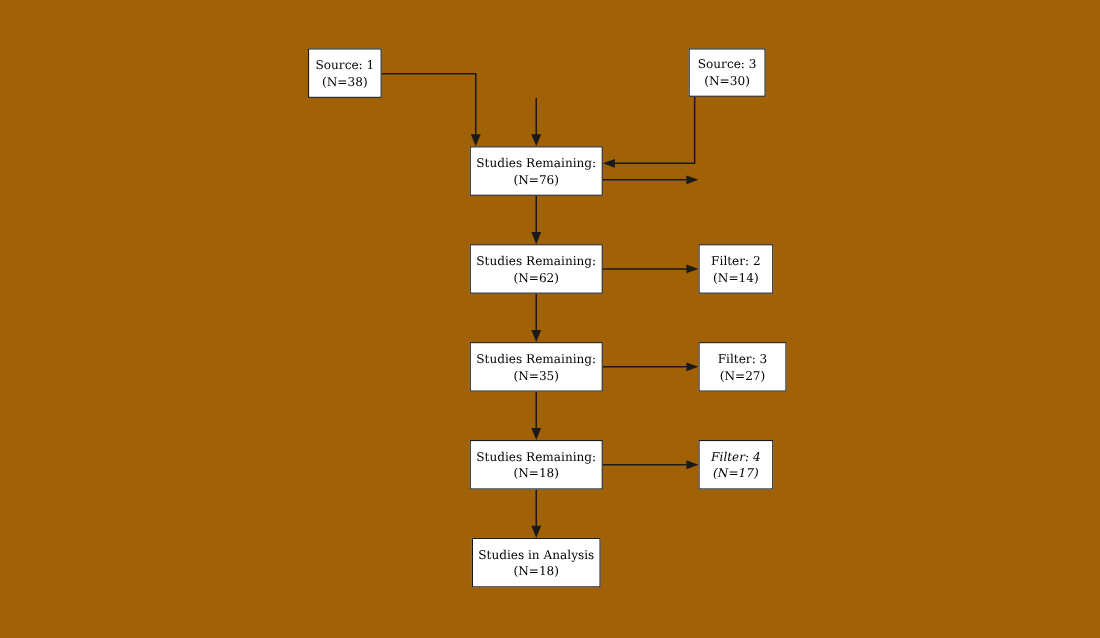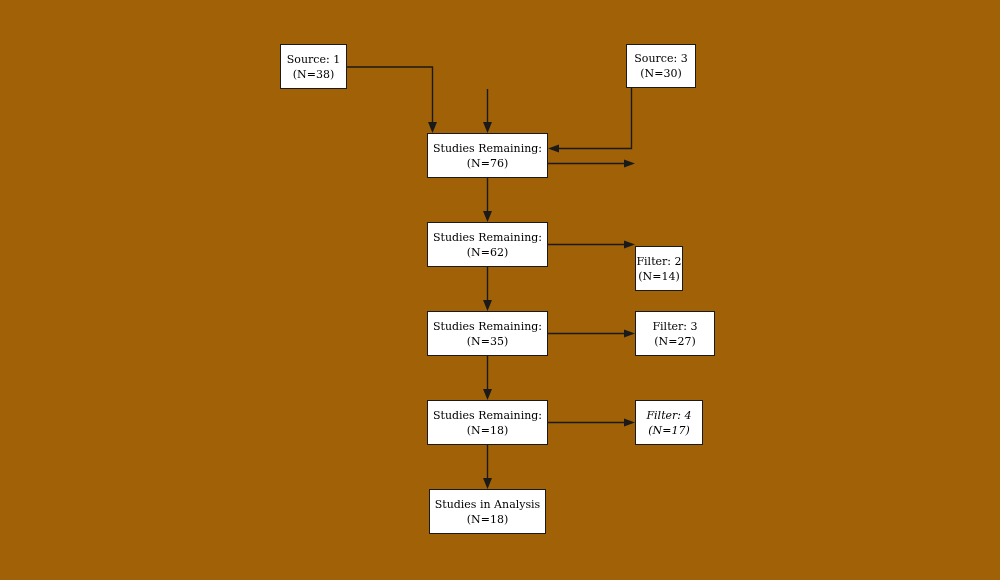--- a/index.html
+++ b/index.html
@@ -103,21 +103,21 @@
     <div>Studies Remaining:</div>
     <div>(N=76)</div>
   </div>
 
 
   <div class="node" style="left:427px; top:222px; width:121px; height:45px;">
     <div>Studies Remaining:</div>
     <div>(N=62)</div>
   </div>
 
-  <div class="node" style="left:635px; top:222px; width:48px; height:45px;margin-top:24px;">
+  <div class="node" style="left:635px; top:222px; width:68px; height:45px;">
     <div>Filter: 2</div>
     <div>(N=14)</div>
   </div>
 
   <div class="node" style="left:427px; top:311px; width:121px; height:45px;">
     <div>Studies Remaining:</div>
     <div>(N=35)</div>
   </div>
 
   <div class="node" style="left:635px; top:311px; width:80px; height:45px;">

